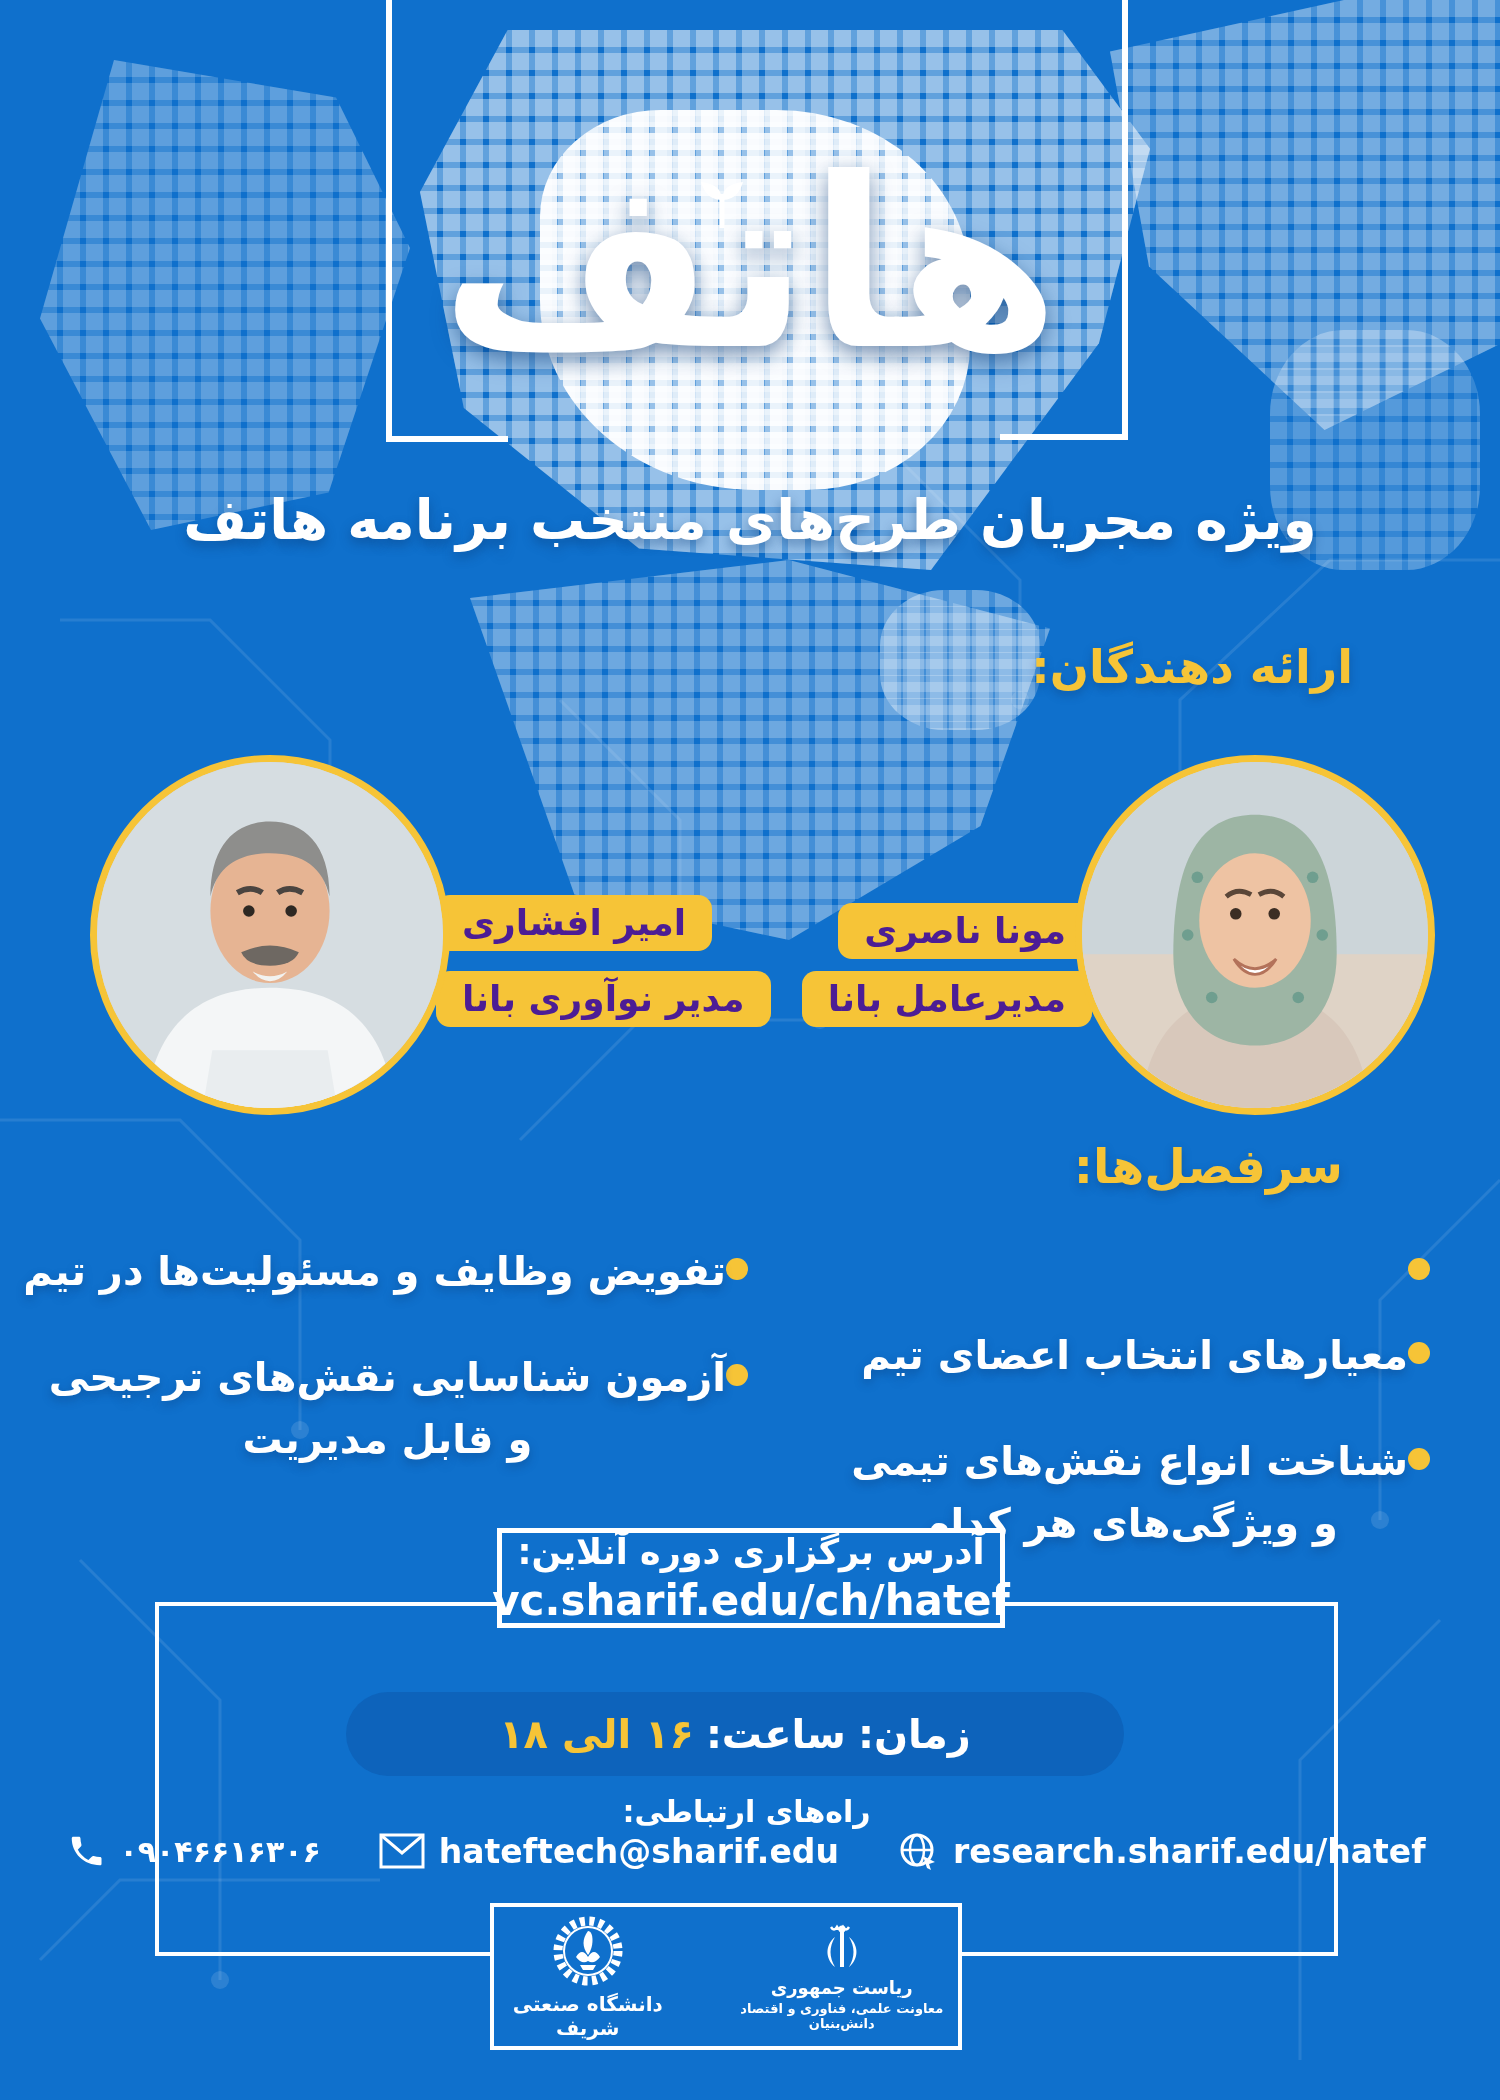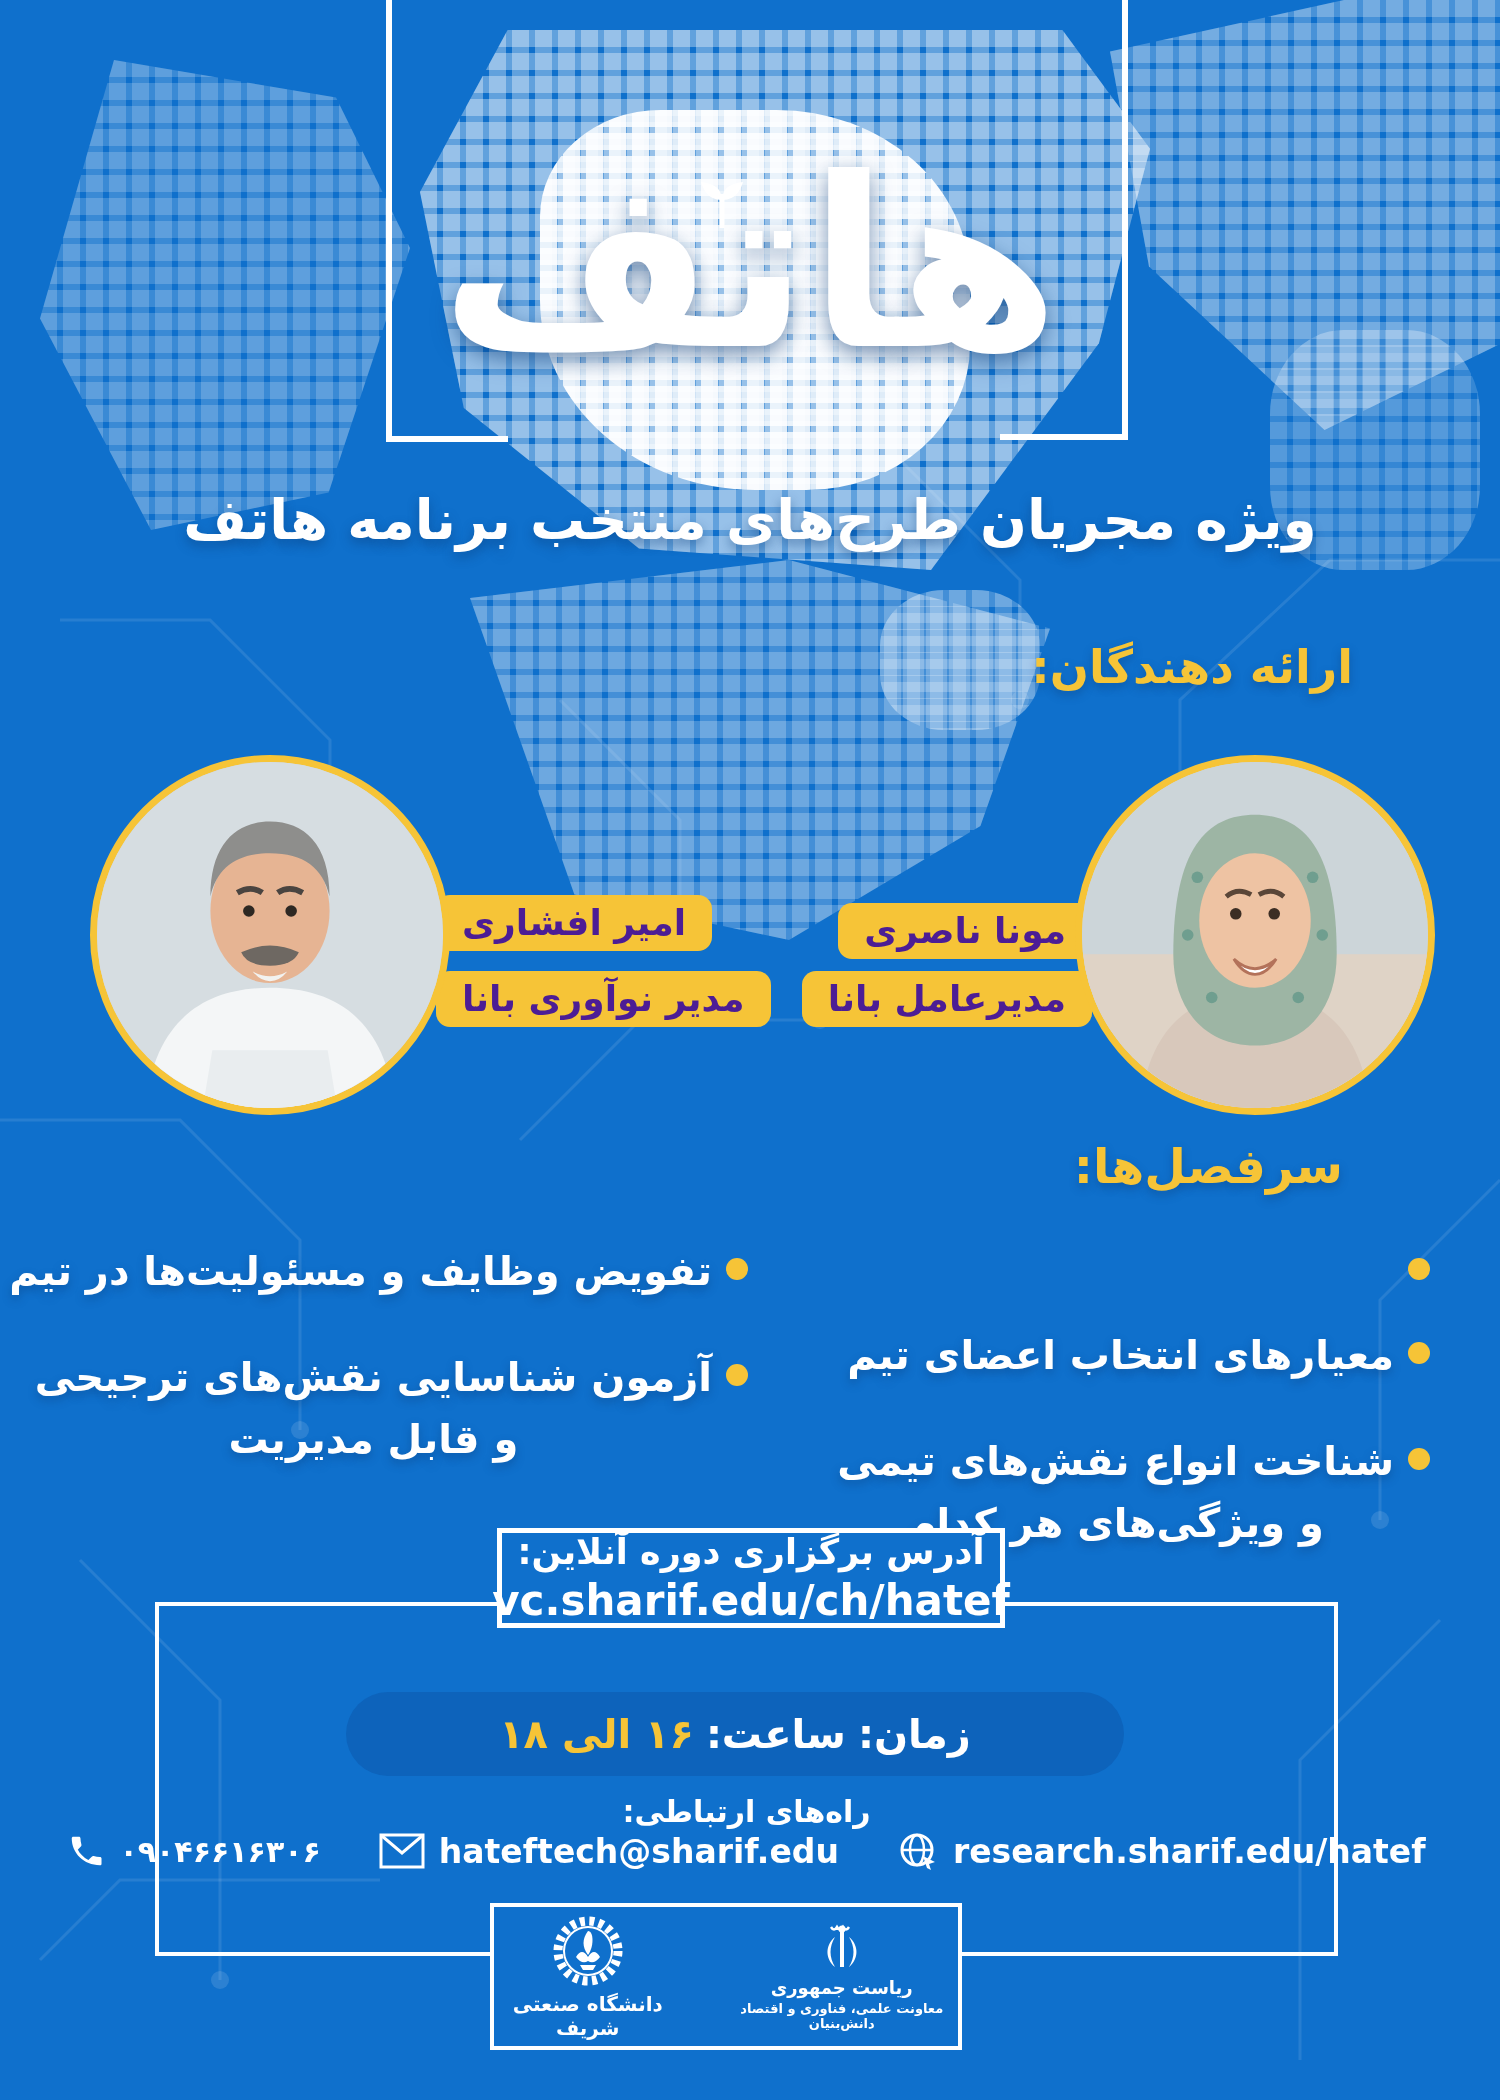--- a/index.html
+++ b/index.html
@@ -48,21 +48,21 @@
   .chip-amir-name{left:436px;top:895px;}
   .chip-amir-role{left:436px;top:971px;}
   .chip-mona-name{right:408px;top:895px;margin-top:8px;}
   .chip-mona-role{right:408px;top:971px;}
   
   .topics-heading{position:absolute;right:157px;top:1138px;color:#f6c437;
         font-size:48px;font-weight:700;z-index:2;text-shadow:0 4px 10px rgba(9,58,118,.4);}
   .topics-col{position:absolute;top:1240px;z-index:2;}
   .col-right{right:70px;}
   .col-left{right:752px;}
-  .topic{display:flex;gap:14px;align-items:flex-start;margin-bottom:44px;}
+  .topic{display:flex;gap:0;align-items:flex-start;margin-bottom:44px;}
   .dot{width:22px;height:22px;border-radius:50%;background:#f6c437;margin-top:18px;flex:none;}
   .tlines{font-size:40px;font-weight:700;color:#fff;line-height:1.55;text-align:center;
           text-shadow:0 4px 10px rgba(9,58,118,.4);}
   .tlines span{display:block;}
   
   .big-rect{position:absolute;left:155px;top:1602px;width:1183px;height:354px;
         border:4px solid #fff;box-sizing:border-box;z-index:1;}
   .addr-box{position:absolute;left:497px;top:1528px;width:508px;height:100px;
         background:#0f70cc;border:5px solid #fff;box-sizing:border-box;z-index:2;
         display:flex;flex-direction:column;justify-content:center;align-items:center;gap:4px;}

